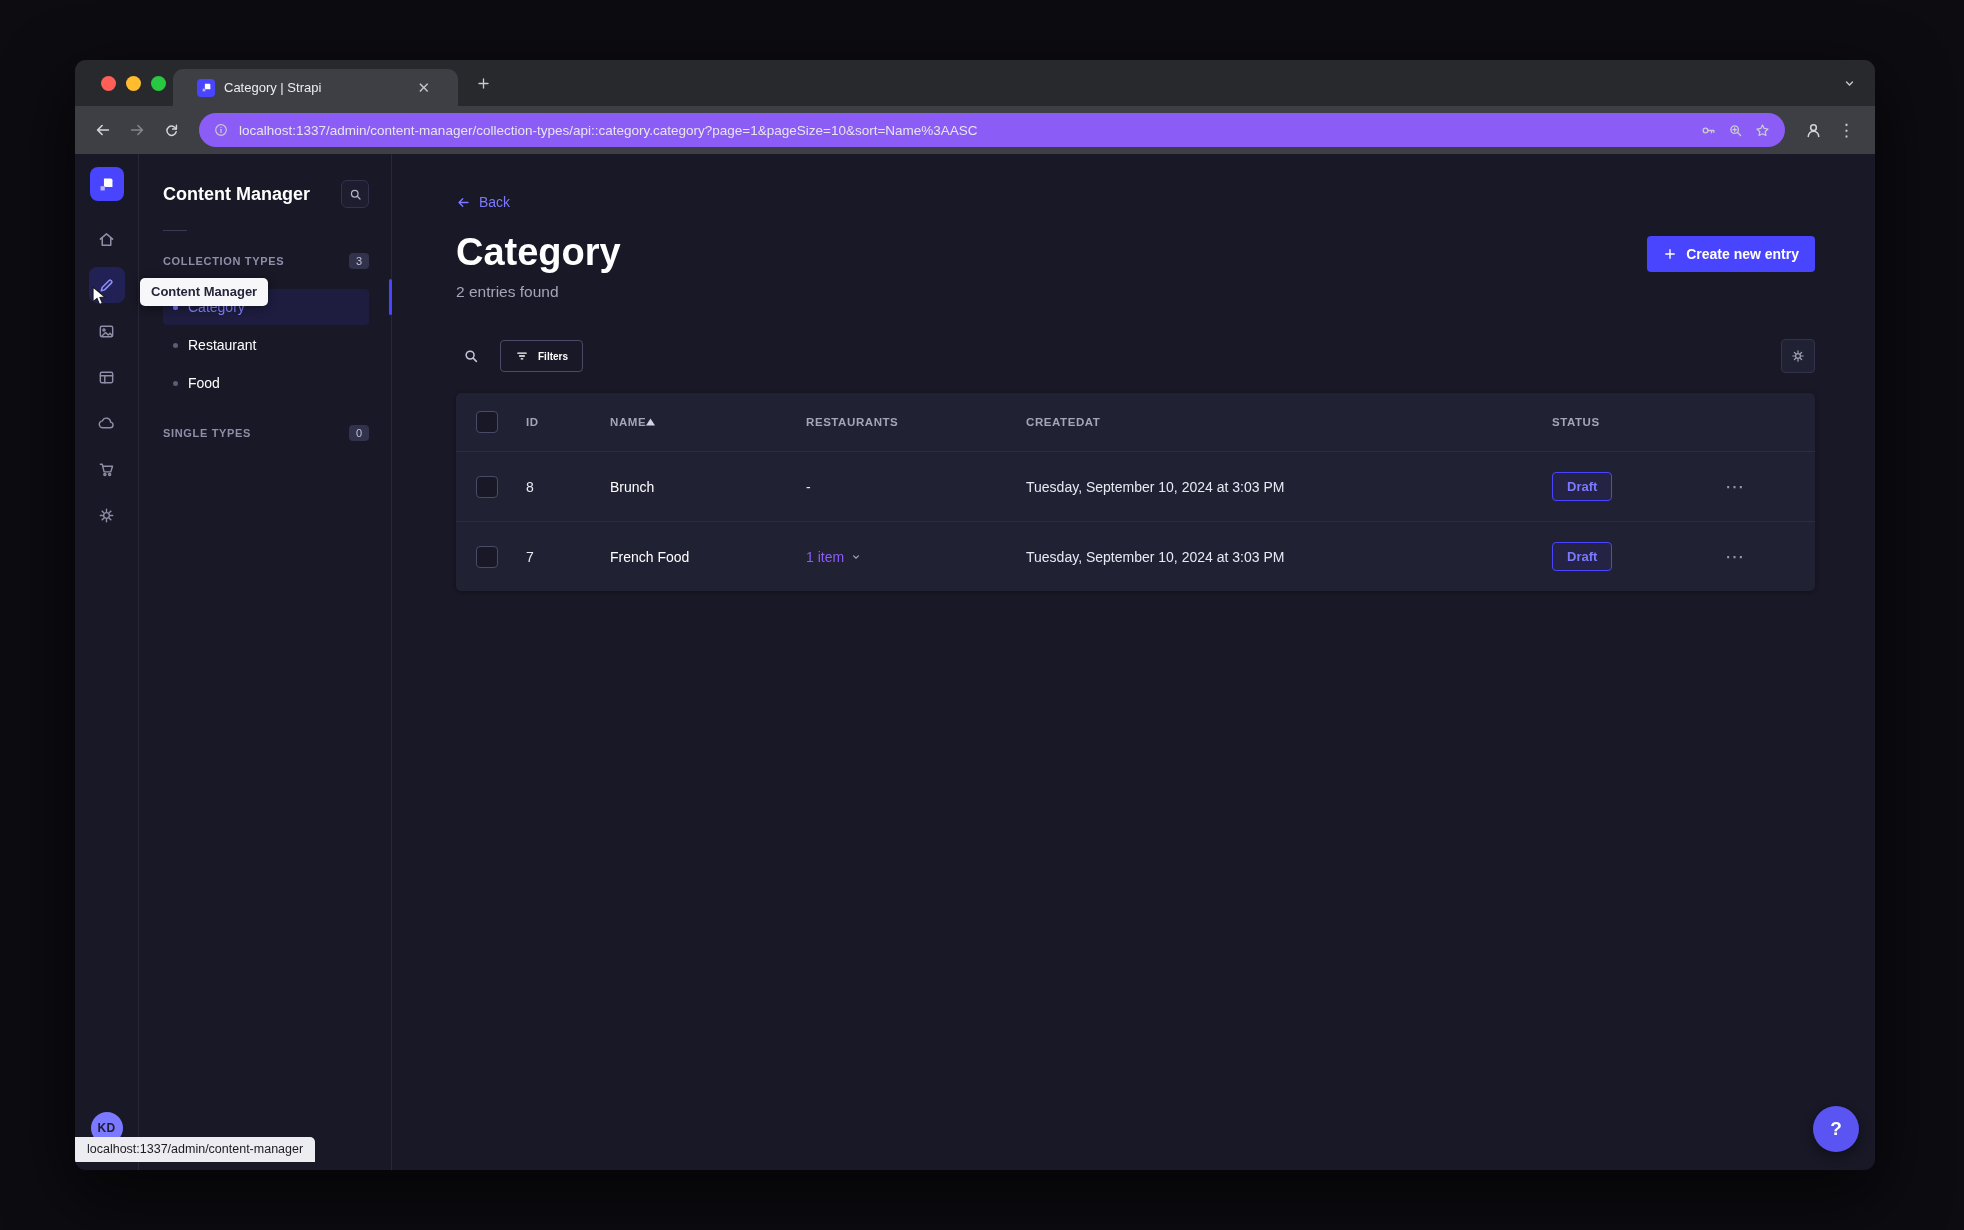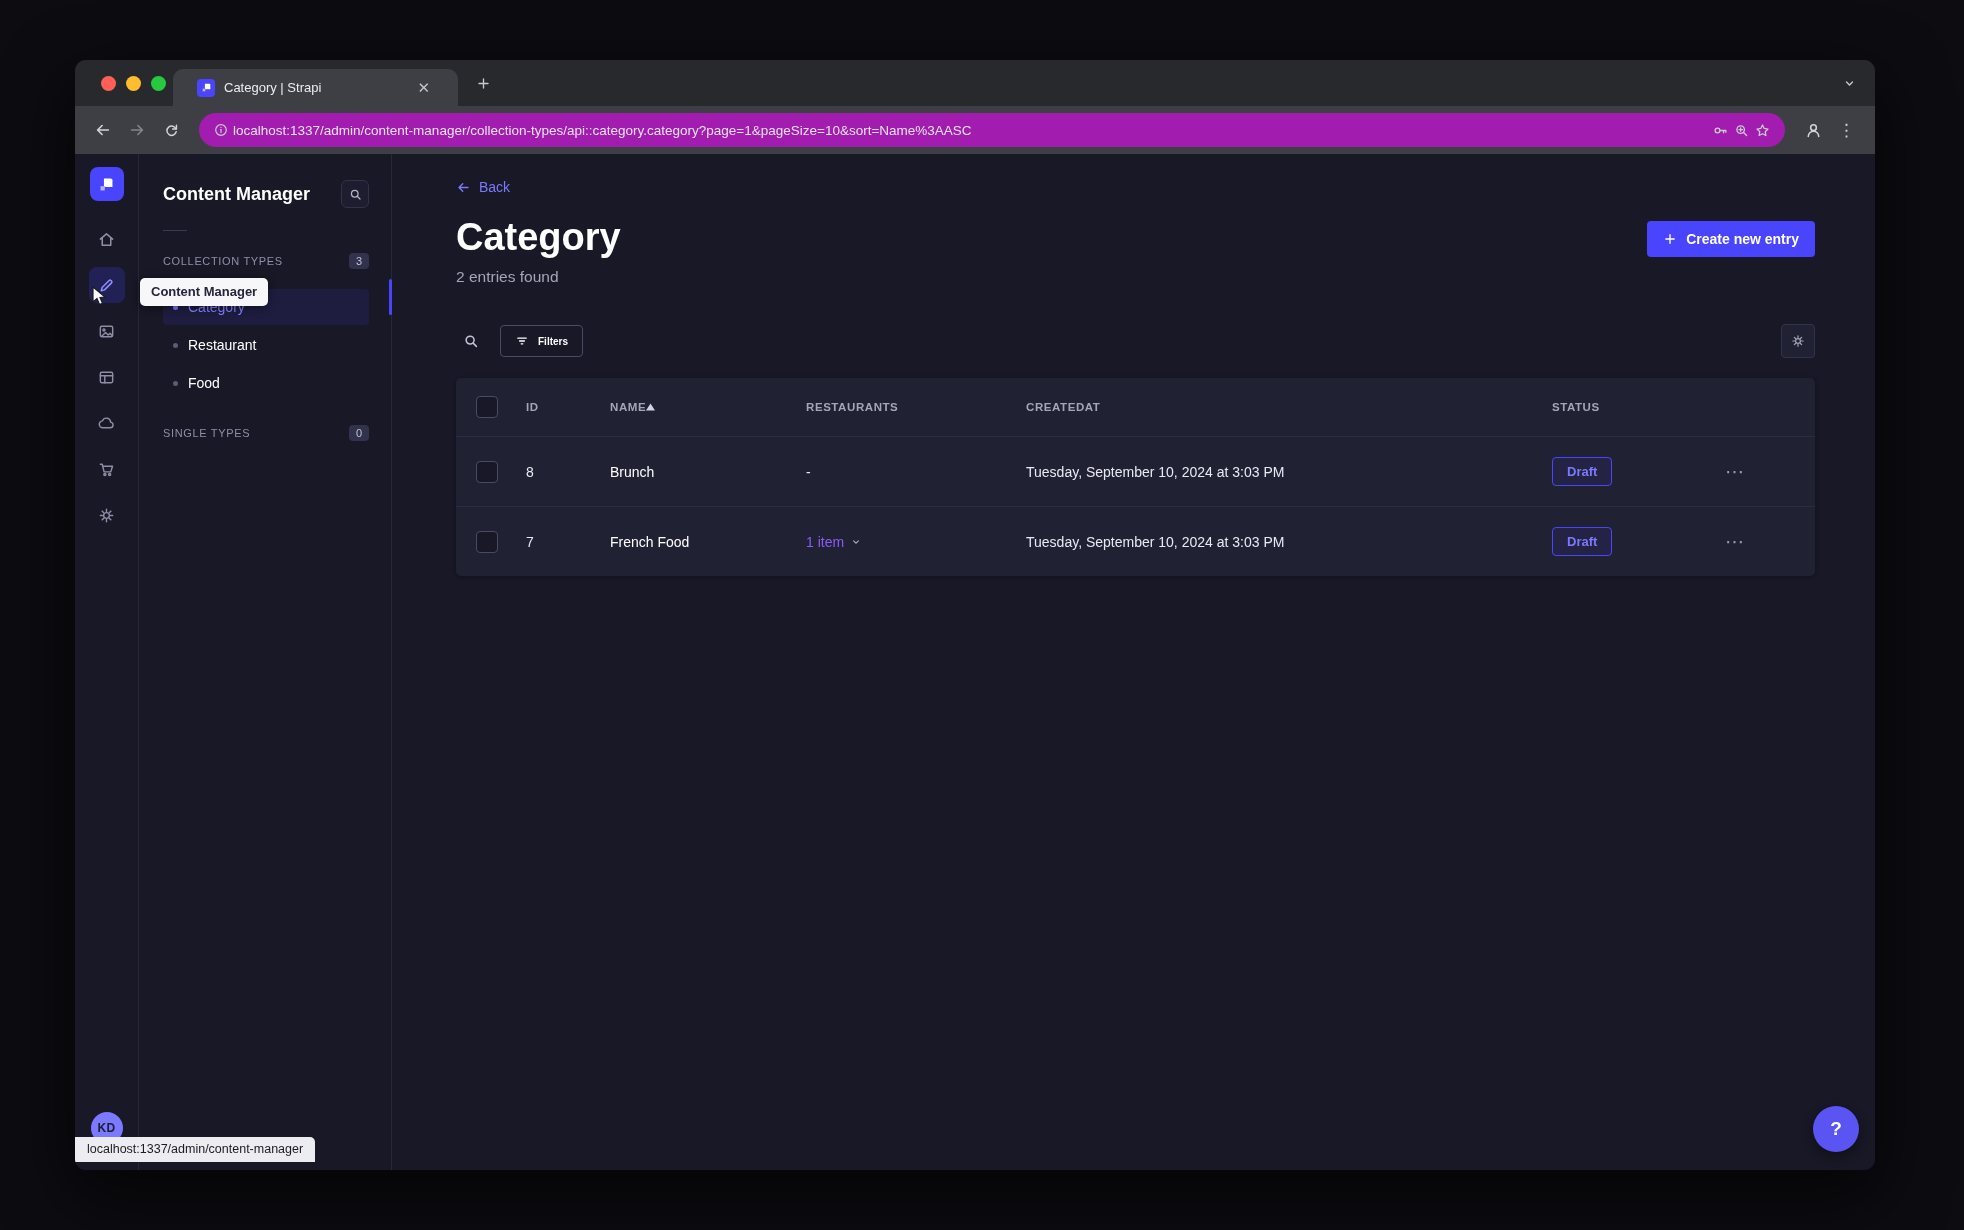--- a/index.html
+++ b/index.html
@@ -20,21 +20,21 @@
   .tab-favicon { width:18px; height:18px; border-radius:4px; background:#4945ff; flex:none; display:flex; align-items:center; justify-content:center; }
   .tab-title { flex:1; white-space:nowrap; overflow:hidden; text-overflow:ellipsis; }
   .tab-close { color:#c2c3c8; font-size:15px; line-height:1; padding:2px 4px; border-radius:4px; }
   .newtab-btn { align-self:center; width:30px; height:30px; margin-left:10px; display:flex; align-items:center; justify-content:center; color:#c9c9ce; }
   .strip-chevron { align-self:center; margin-left:auto; color:#c9c9ce; display:flex; }
 
   
   .toolbar { height:48px; background:#3e3f44; display:flex; align-items:center; padding:0 12px; gap:2px; flex:none; }
   .nav-btn { width:32px; height:32px; border-radius:50%; display:flex; align-items:center; justify-content:center; color:#d3d4d8; }
   .nav-btn.dim { color:#85868b; }
-  .omnibox { flex:1; height:34px; margin:0 10px; border-radius:17px; background:#a21caf; display:flex; align-items:center; gap:4px; padding:0 14px; min-width:0; }
+  .omnibox { flex:1; height:34px; margin:0 10px; border-radius:17px; background:#8b5cf6; display:flex; align-items:center; gap:10px; padding:0 14px; min-width:0; }
   .omnibox .url { flex:1; font-size:13.5px; color:#e6e6ea; white-space:nowrap; overflow:hidden; text-overflow:ellipsis; }
   .omni-icon { display:flex; color:#c9cace; flex:none; }
   .kebab { color:#cfd0d4; font-size:17px; letter-spacing:1px; width:26px; text-align:center; }
 
   
   .app { flex:1; display:flex; background:#181826; min-height:0; position:relative; }
 
   
   .rail { width:64px; flex:none; border-right:1px solid #272738; display:flex; flex-direction:column; align-items:center; padding-top:13px; }
   .logo { width:34px; height:34px; border-radius:8px; background:#4945ff; display:flex; align-items:center; justify-content:center; }
@@ -45,33 +45,33 @@
                  color:#1d1d34; font-size:12px; font-weight:bold; display:flex; align-items:center; justify-content:center; letter-spacing:.3px; }
 
   
   .subnav { width:253px; flex:none; border-right:1px solid #272738; padding:26px 22px 0 24px; position:relative; }
   .subnav-head { display:flex; align-items:center; justify-content:space-between; }
   .subnav-title { font-size:18px; font-weight:bold; color:#ffffff; }
   .subnav-search { width:28px; height:28px; border:1px solid #32324d; background:#1d1d2f; border-radius:6px;
                    display:flex; align-items:center; justify-content:center; color:#b3b3c9; }
   .subnav-divider { width:24px; height:1px; background:#3a3a55; margin:22px 0; }
   .section-row { display:flex; align-items:center; justify-content:space-between; height:16px; margin-bottom:0; }
-  .section-label { font-size:11px; font-weight:normal; letter-spacing:.06em; color:#8e8ea9; }
+  .section-label { font-size:11px; font-weight:bold; letter-spacing:.06em; color:#8e8ea9; }
   .count-badge { font-size:11px; color:#c0c0d8; background:#32324d; border-radius:4px; padding:2px 7px; }
   .nav-list { margin-top:20px; }
   .nav-item { height:36px; border-radius:4px; display:flex; align-items:center; gap:10px; padding:0 10px;
               font-size:14px; color:#ffffff; margin-bottom:2px; }
   .nav-item .bullet { width:5px; height:5px; border-radius:50%; background:#5c5c78; flex:none; }
   .nav-item.active { color:#8583ff; background:rgba(73,69,255,.12); }
   .nav-item.active .bullet { background:#7b79ff; }
   .active-bar { position:absolute; right:-1px; top:125px; width:3px; height:36px; background:#4945ff; border-radius:2px; }
   .single-section { margin-top:24px; }
 
   
-  .main { flex:1; min-width:0; padding:25px 60px 0 64px; position:relative; }
+  .main { flex:1; min-width:0; padding:40px 60px 0 64px; position:relative; }
   .back-row { display:inline-flex; align-items:center; gap:8px; color:#7b79ff; font-size:14px; }
   .header-row { display:flex; align-items:flex-start; justify-content:space-between; margin-top:18px; }
   .page-title { font-size:38px; font-weight:bold; color:#fff; line-height:1.1; }
   .subtitle { margin-top:10px; font-size:15.5px; color:#a5a5ba; }
   .create-btn { margin-top:4px; height:36px; padding:0 16px; border-radius:4px; background:#4945ff; color:#fff;
                 font-size:14px; font-weight:bold; display:flex; align-items:center; gap:9px; border:none;text-align:center; }
   .controls { margin-top:38px; display:flex; align-items:center; gap:14px; }
   .icon-plain { width:30px; height:30px; display:flex; align-items:center; justify-content:center; color:#c3c3d8; background:none; border:none; }
   .filters-btn { height:32px; padding:0 14px; border-radius:4px; border:1px solid #4a4a66; background:transparent;
                  color:#fff; font-size:10px; font-weight:bold; display:flex; align-items:center; gap:9px; }

